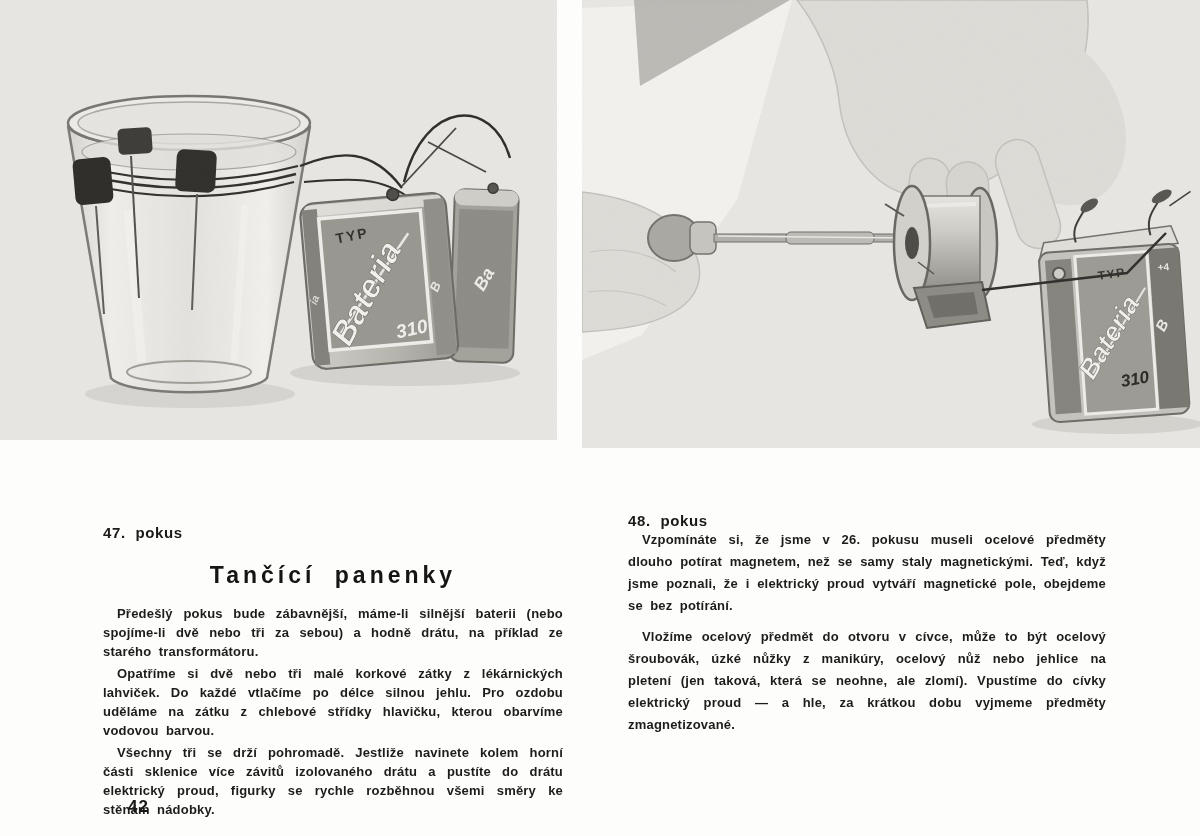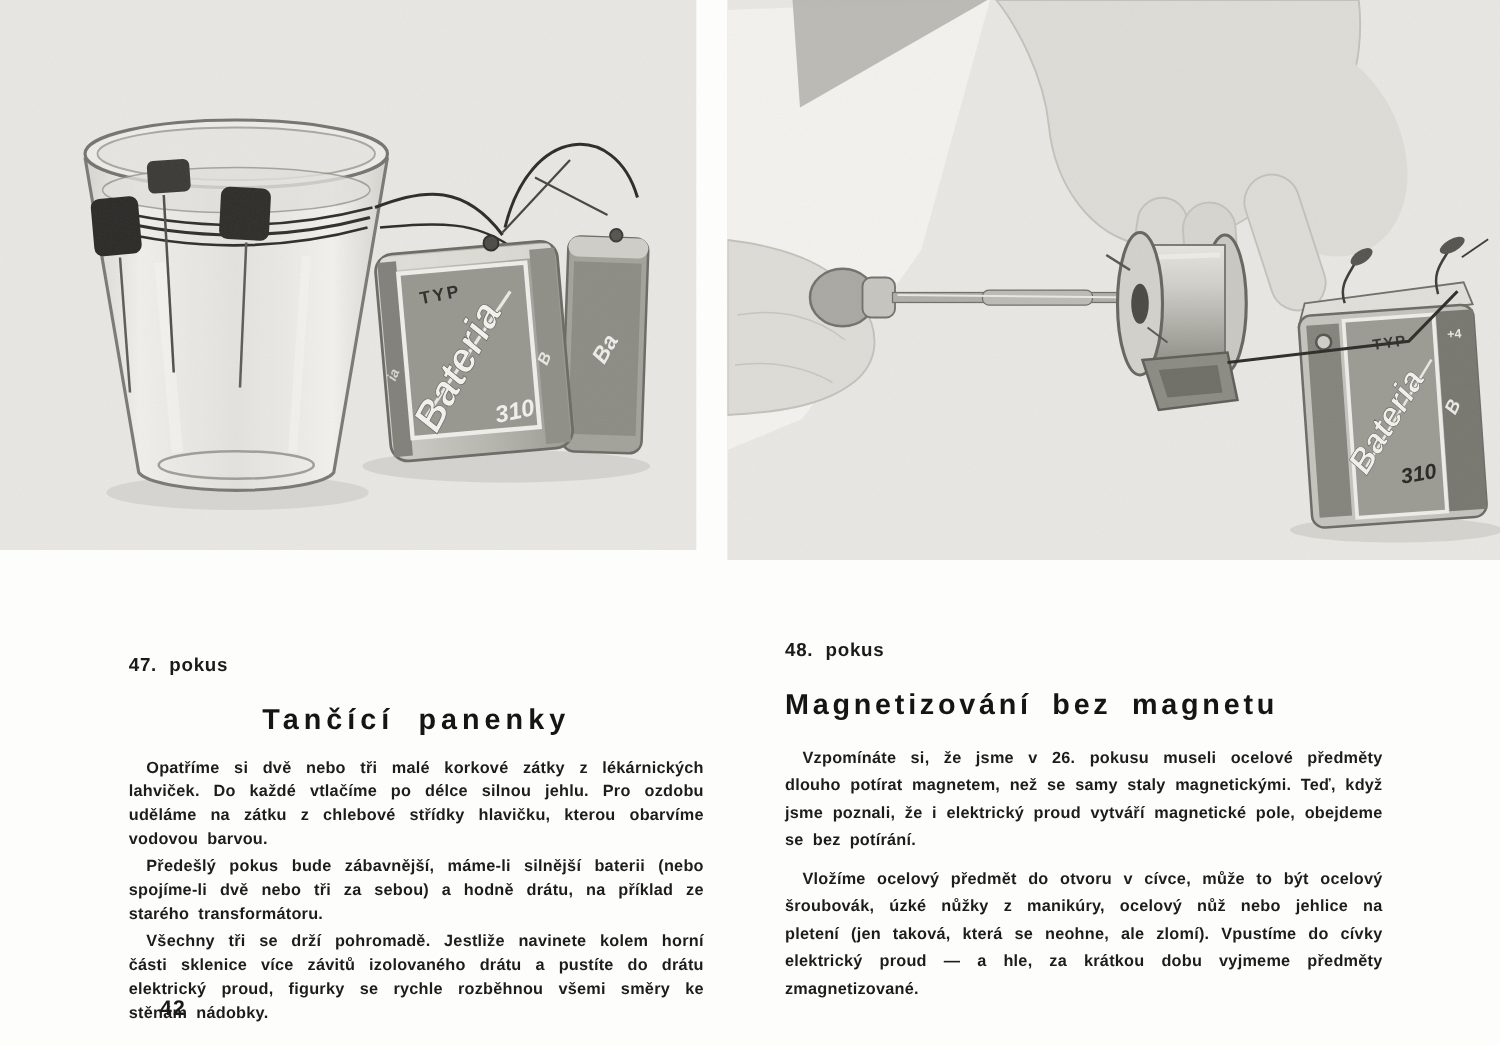--- a/index.html
+++ b/index.html
@@ -207,28 +207,27 @@
   <path d="M400,290 L545,273 L584,233" fill="none" stroke="#2d2c29" stroke-width="2.5"></path>
 
   <rect width="618" height="448" filter="url(#grainL)"></rect>
 </svg>
 </figure>
 
 <section class="col" id="col-left">
   <div class="exp-num">47. pokus</div>
   <h2 class="title">Tančící panenky</h2>
   <div class="body">
+    <p>Předešlý pokus bude zábavnější, máme-li silnější baterii (nebo spojíme-li dvě nebo tři za sebou) a hodně drátu, na příklad ze starého transformátoru.</p>
     <p>Opatříme si dvě nebo tři malé korkové zátky z lékárnických lahviček. Do každé vtlačíme po délce silnou jehlu. Pro ozdobu uděláme na zátku z chlebové střídky hlavičku, kterou obarvíme vodovou barvou.</p>
-    <p>Předešlý pokus bude zábavnější, máme-li silnější baterii (nebo spojíme-li dvě nebo tři za sebou) a hodně drátu, na příklad ze starého transformátoru.</p>
     <p>Všechny tři se drží pohromadě. Jestliže navinete kolem horní části sklenice více závitů izolovaného drátu a pustíte do drátu elektrický proud, figurky se rychle rozběhnou všemi směry ke stěnám nádobky.</p>
   </div>
 </section>
 
 <section class="col" id="col-right">
   <div class="exp-num">48. pokus</div>
-  <h2 class="title">Magnetizování bez magnetu</h2>
   <div class="body">
     <p>Vzpomínáte si, že jsme v 26. pokusu museli ocelové předměty dlouho potírat magnetem, než se samy staly magnetickými. Teď, když jsme poznali, že i elektrický proud vytváří magnetické pole, obejdeme se bez potírání.</p>
     <p>Vložíme ocelový předmět do otvoru v cívce, může to být ocelový šroubovák, úzké nůžky z manikúry, ocelový nůž nebo jehlice na pletení (jen taková, která se neohne, ale zlomí). Vpustíme do cívky elektrický proud — a hle, za krátkou dobu vyjmeme předměty zmagnetizované.</p>
   </div>
 </section>
 
 <div id="page-number">42</div>
 
 </body></html>

